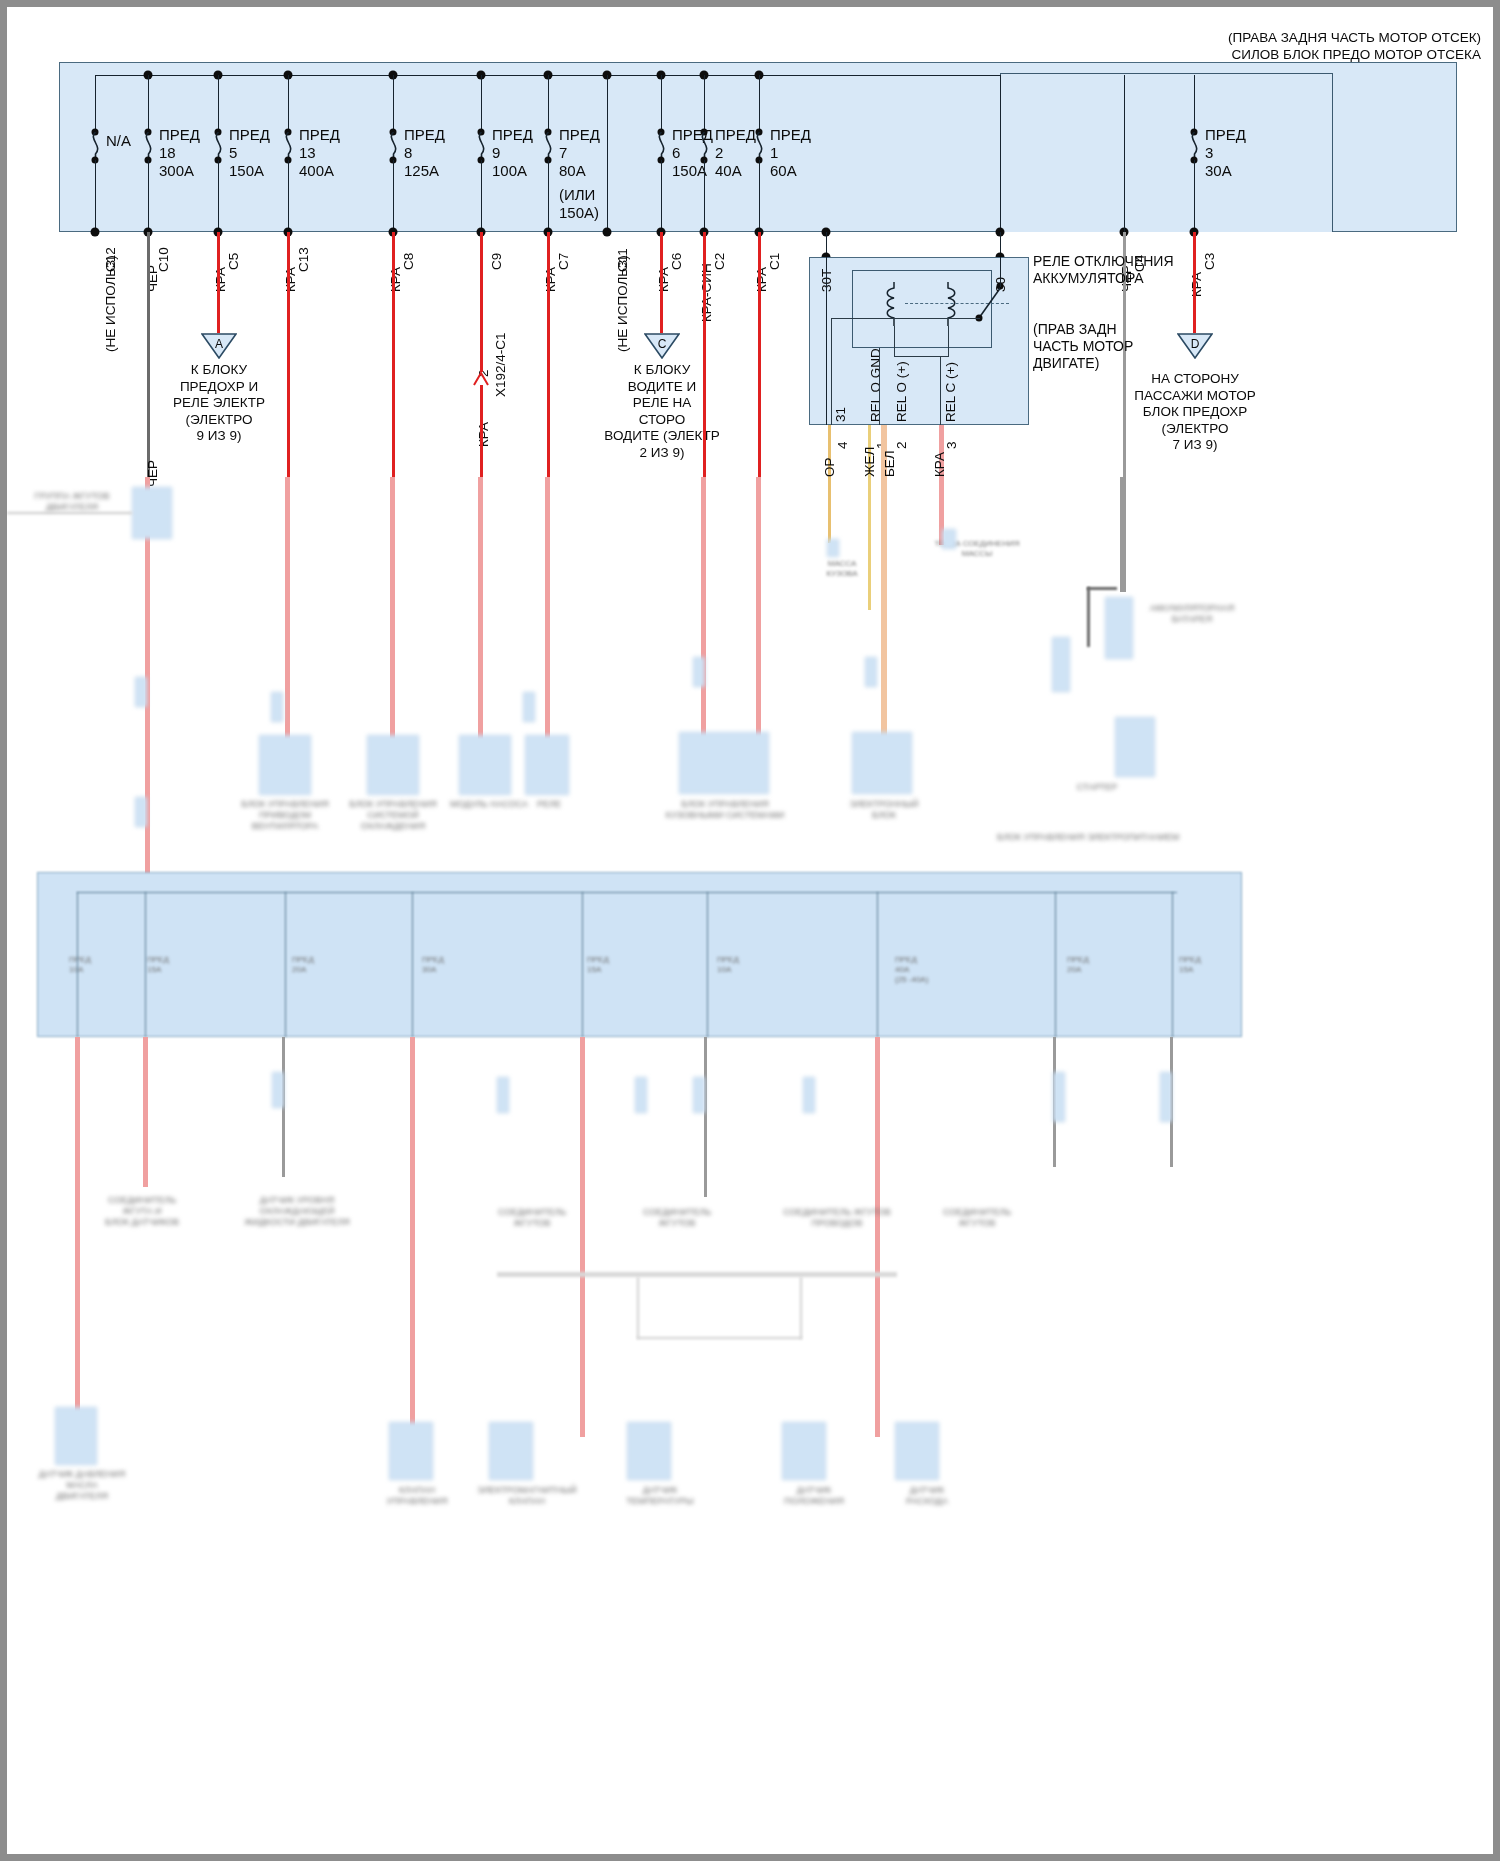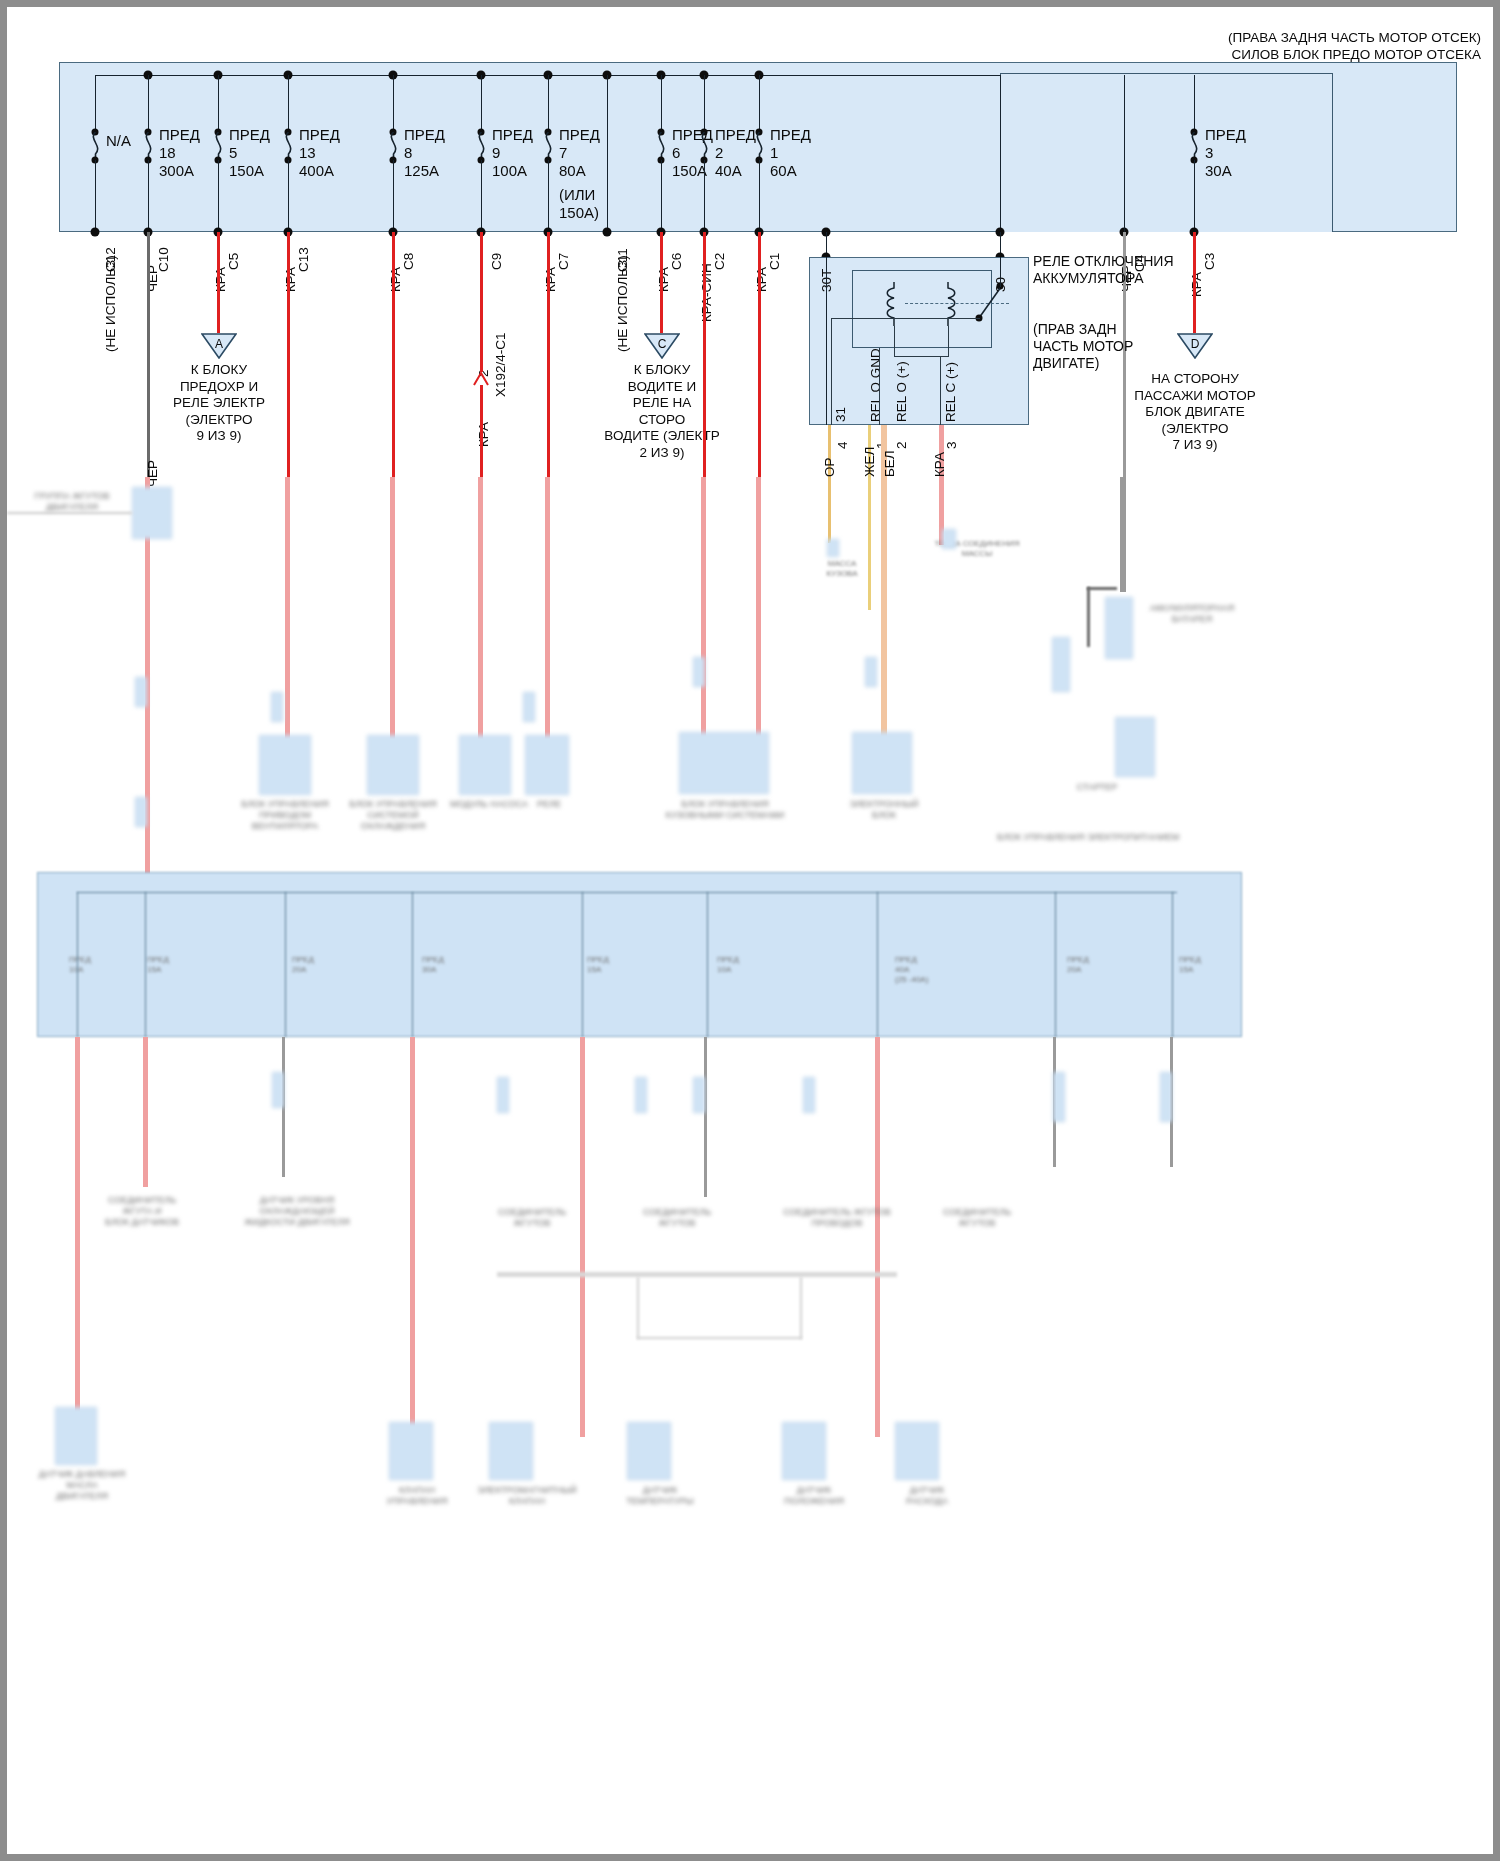--- a/index.html
+++ b/index.html
@@ -336,21 +336,21 @@
   <div class="wire w-red" style="left:1186px;top:225px;height:101px;"></div>
   <div class="tri" style="left:1170px;top:326px;">
     <svg width="36" height="26">
         <polygon points="1,1 35,1 18,25" fill="#d8e8f7" stroke="#2b4a63" stroke-width="1.6"></polygon>
         <text x="18" y="15" font-size="12" text-anchor="middle" fill="#0b0b0b" font-family="Liberation Sans">D</text>
       </svg>
   </div>
   <div class="note" style="left:1188px;top:364px;transform:translateX(-50%);">
     <div>НА СТОРОНУ</div>
     <div>ПАССАЖИ МОТОР</div>
-    <div>БЛОК ДВИГАТЕ</div>
+    <div>БЛОК ПРЕДОХР</div>
     <div>(ЭЛЕКТРО</div>
     <div>7 ИЗ 9)</div>
   </div>
 
   <div class="box" style="left:802px;top:250px;width:220px;height:168px;"></div>
   <div class="box2" style="left:845px;top:263px;width:140px;height:78px;"></div>
 
   <div class="fz" style="left:876px;top:275px;">
     <svg width="22" height="44">
       <path d="M11 0 L11 6 C2 8,2 14,11 16 C2 18,2 24,11 26 C2 28,2 34,11 36 L11 44" stroke="#16232e" stroke-width="1.5" fill="none"></path>

